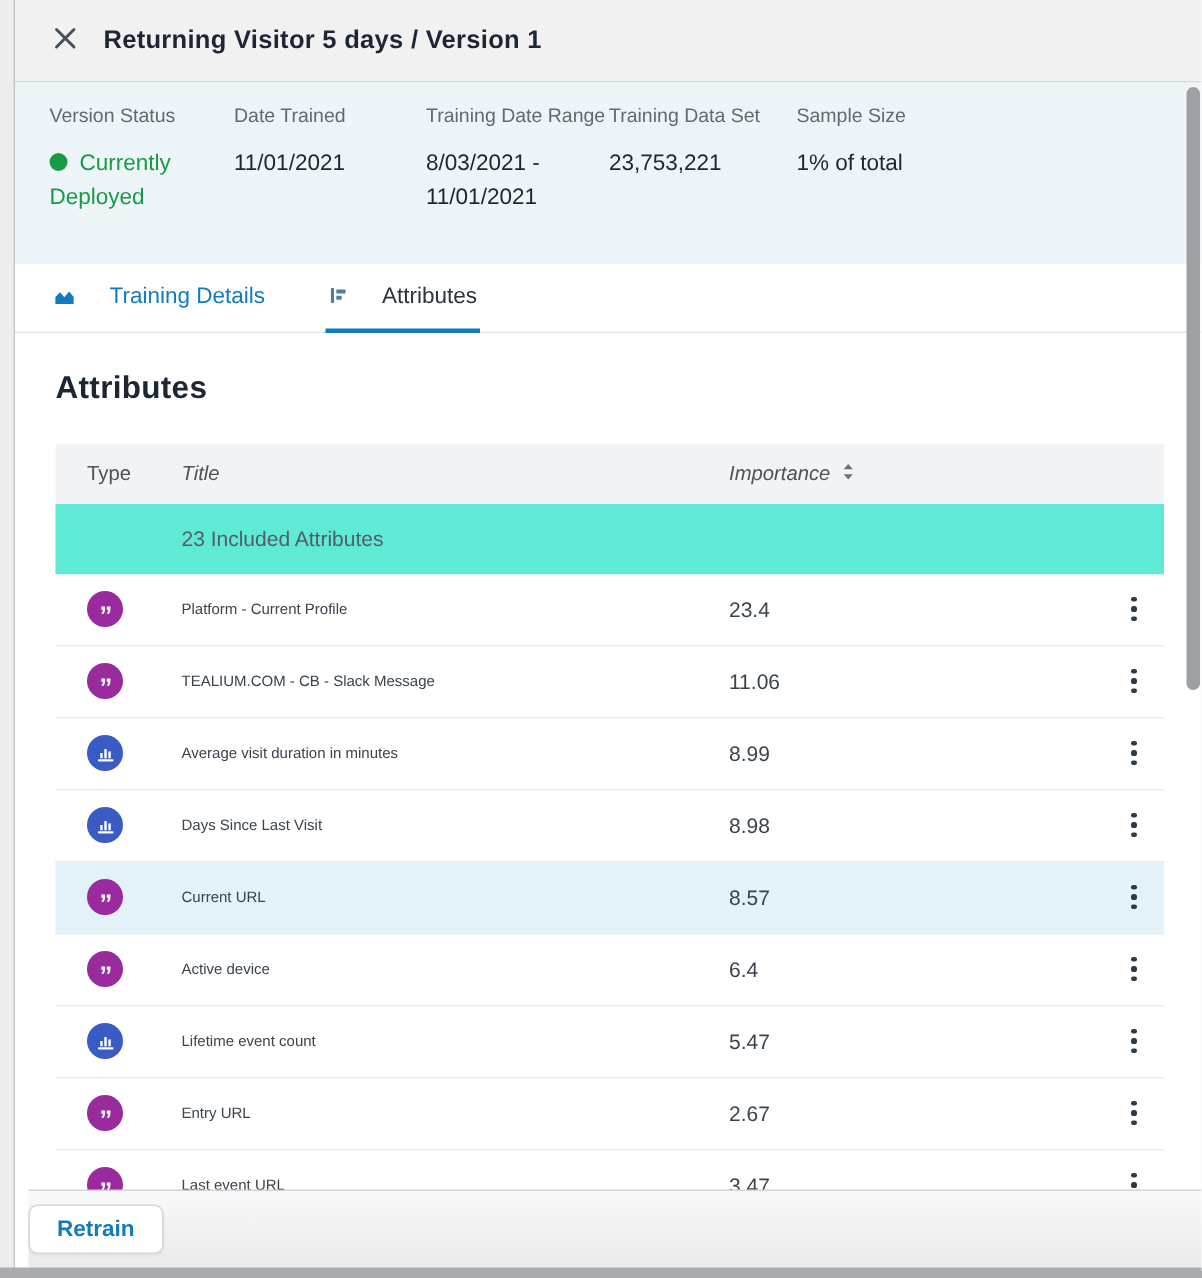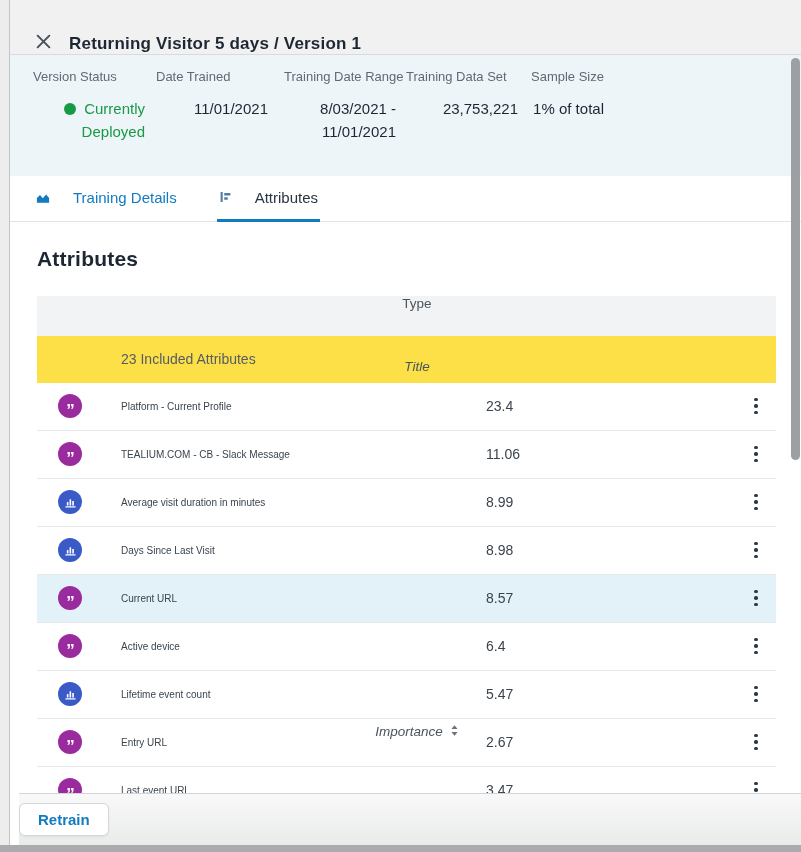--- a/index.html
+++ b/index.html
@@ -13,37 +13,37 @@
     background:#ededee; position:relative; overflow:hidden;
   }
   .panel{
     position:absolute; top:0; left:9px; right:0; bottom:0;
     background:#fff; border-left:1px solid #c3c4c6;
     display:flex; flex-direction:column; overflow:hidden;
   }
   
   .hdr{
     height:55px; flex:0 0 55px; background:#f1f1f2; border-bottom:1px solid #d8dadc;
-    display:flex; align-items:flex-end; padding-left:22px; gap:15px;
+    display:flex; align-items:center; padding-left:22px; gap:15px;
   }
   .close-btn{background:none; border:none; cursor:pointer; width:22px; height:22px; display:flex; align-items:center; justify-content:center;}
   .hdr-title{font-size:17px; font-weight:700; color:var(--ink); letter-spacing:.2px;}
   
   .summary{
     background:#edf5f9; padding:14px 10px 32px 23px; flex:0 0 auto;
     display:flex; align-items:flex-start;
   }
   .sum-col{flex:0 0 auto;}
   .sum-col:nth-child(1){width:123px;}
   .sum-col:nth-child(2){width:128px;}
   .sum-col:nth-child(3){width:122px;}
   .sum-col:nth-child(4){width:125px;}
   .sum-col:nth-child(5){width:auto;}
   .sum-label{font-size:13px; color:var(--label);}
-  .sum-value{font-size:15px; color:var(--ink); margin-top:13px; line-height:1.55; max-width:112px;text-align:right;}
+  .sum-value{font-size:15px; color:var(--ink); margin-top:13px; line-height:1.55; max-width:112px;}
   .sum-col.status .sum-value{color:var(--green);}
   .status-dot{display:none;}
   .sum-col.status .status-dot{
     display:inline-block; width:12px; height:12px; border-radius:50%;
     background:var(--green); margin-right:8px; vertical-align:-1px;
   }
   
   .tabs{
     background:#fff; border-bottom:1px solid #e2e4e6; padding-left:23px;
     display:flex; gap:38px; flex:0 0 46px; height:46px;
@@ -58,24 +58,24 @@
   .tab-icon.show{display:inline-flex;}
   
   .main{flex:1 1 auto; overflow:hidden; background:#fff;}
   .section-title{font-size:21px; font-weight:600; color:var(--ink); margin:25px 0 0 27px; letter-spacing:.2px;}
   .tbl{margin:25px 25px 0 27px;}
   .tr{display:flex; align-items:center; padding-left:21px;}
   .c-type{flex:0 0 63px;}
   .c-title{flex:0 0 365px; font-size:10px; color:var(--ink2);}
   .c-imp{flex:1 1 auto; font-size:14px; color:var(--ink2);}
   .c-menu{flex:0 0 40px; display:flex; justify-content:center;}
-  .thead{height:40px; background:#f2f3f4; font-size:13.5px; color:#4a545e;flex-direction:column;}
+  .thead{height:40px; background:#f2f3f4; font-size:13.5px; color:#4a545e;}
   .thead .c-title,.thead .c-imp{font-size:13.5px; color:#4a545e;font-style:italic;}
   .imp-sort{display:inline-flex; align-items:center; gap:7px; cursor:pointer; background:none; border:none; font:inherit; color:inherit;}
-  .group-row{height:47px; background:#fde047; display:flex; align-items:center; padding-left:84px; font-size:14px; color:#555c66;}
+  .group-row{height:47px; background:#5eead4; display:flex; align-items:center; padding-left:84px; font-size:14px; color:#555c66;}
   .row{height:48px; border-bottom:1px solid #e6e8ea; background:#fff;}
   .row.highlighted{background:#e3f1f8;}
   .type-icon{width:24px; height:24px; border-radius:50%; display:none; align-items:center; justify-content:center;}
   .row.string .type-icon.string{display:flex; background:var(--purple);}
   .row.metric .type-icon.metric{display:flex; background:var(--metric-blue);}
   .q-glyph{color:#fff; font-weight:700; font-size:17px; line-height:0; margin-top:9px; letter-spacing:-1px;}
   .kebab{background:none; border:none; cursor:pointer; display:flex; flex-direction:column; gap:3px; padding:5px;}
   .kebab .dot{width:3.5px; height:3.5px; border-radius:50%; background:#2b3947;}
   
   .footer{

